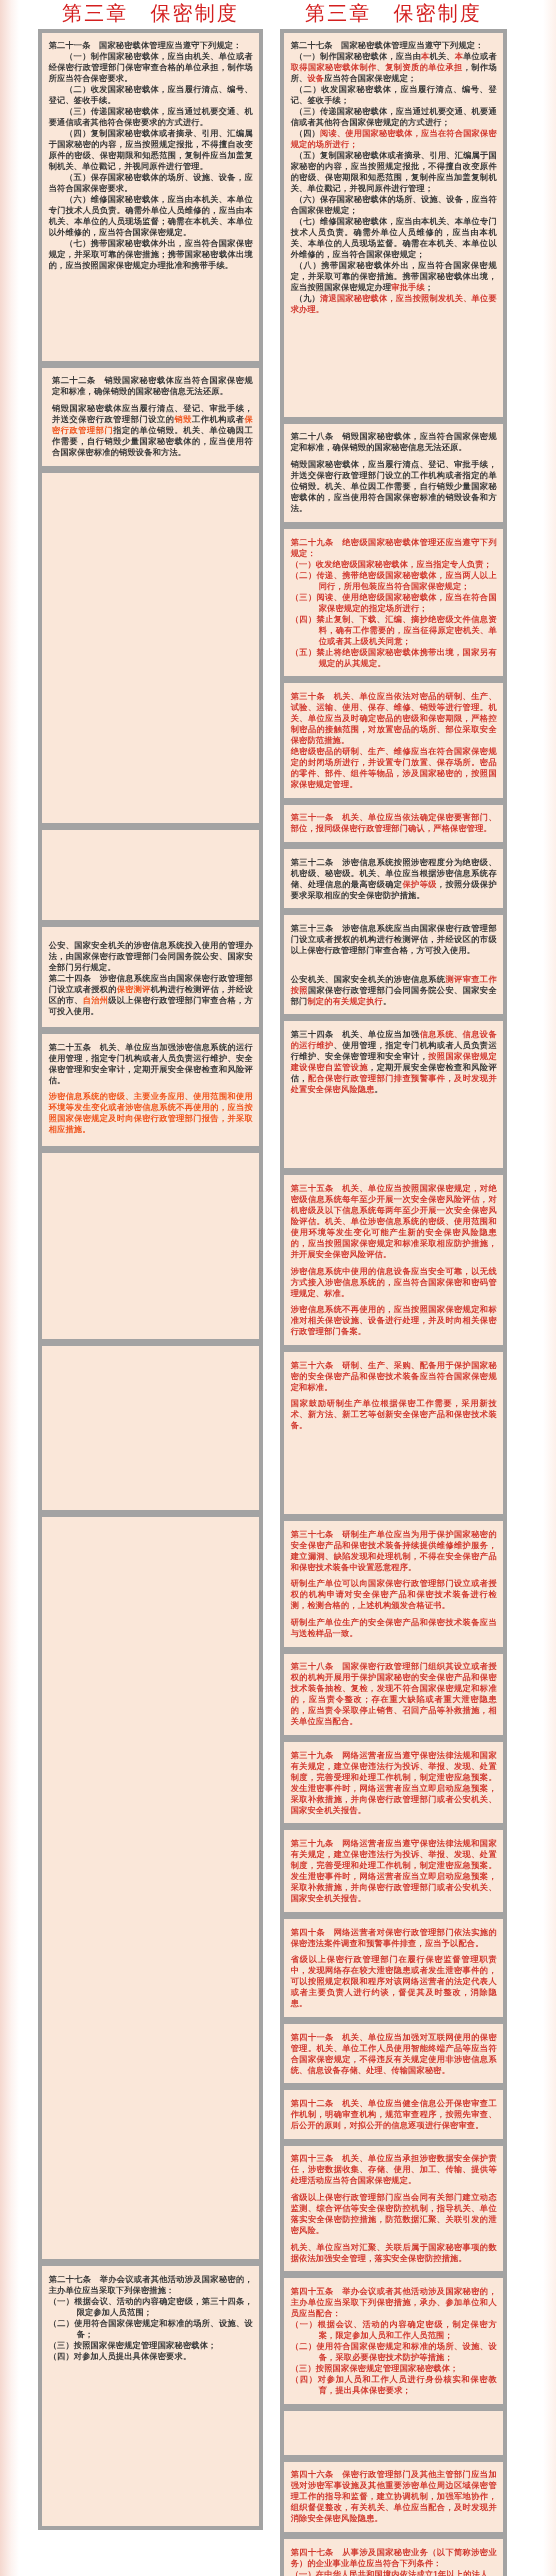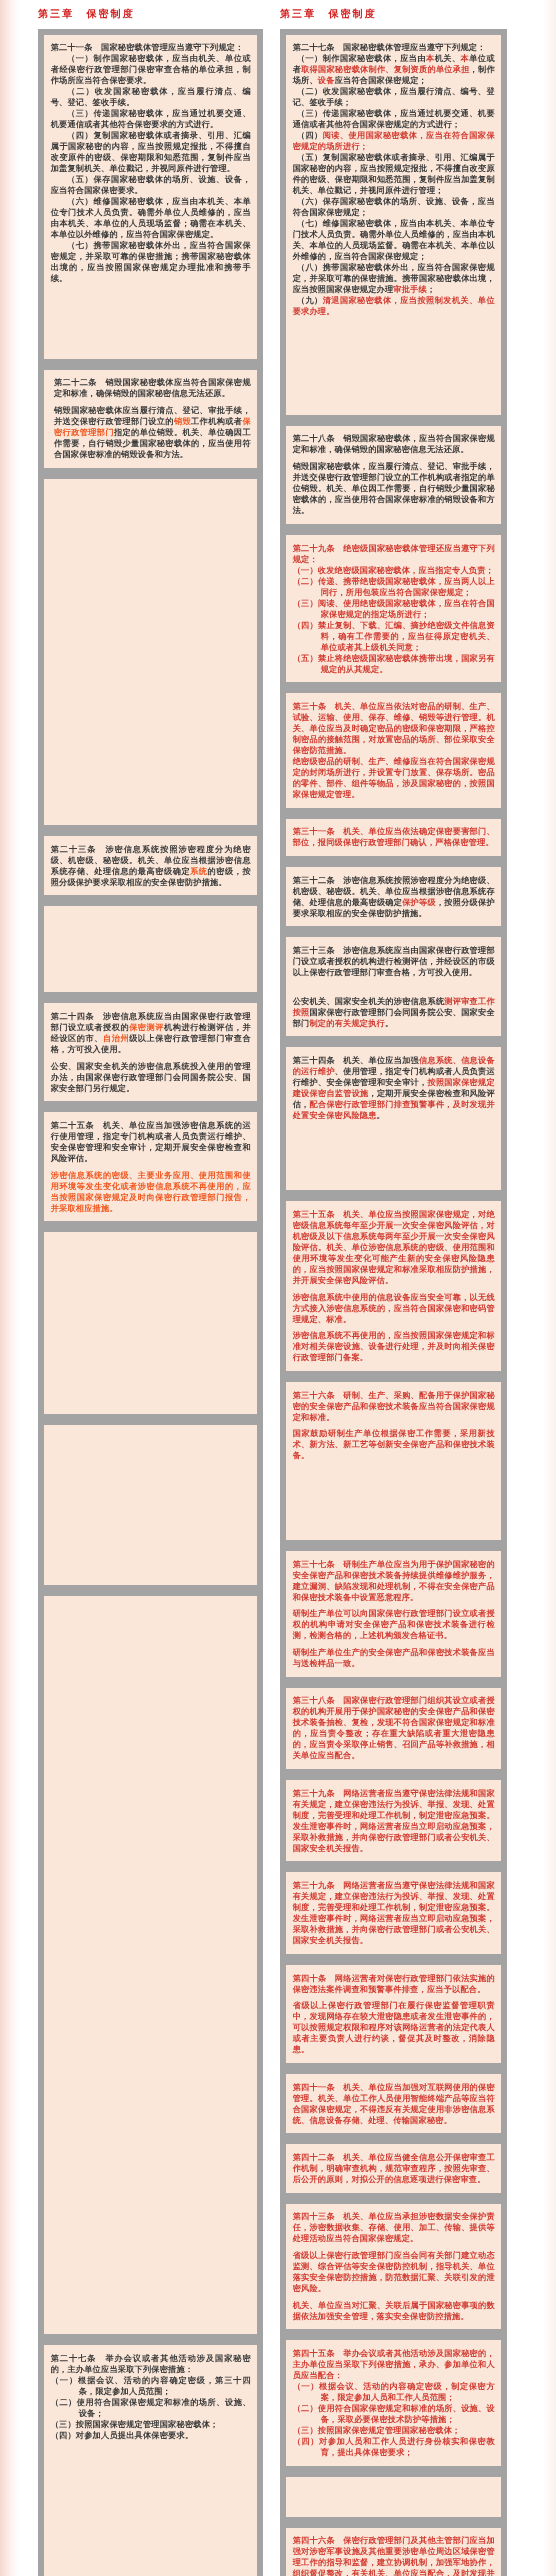--- a/index.html
+++ b/index.html
@@ -5,23 +5,23 @@
   html,body{margin:0;padding:0;background:#ffffff;}
   body{width:556px;font-family:"Liberation Sans","DejaVu Sans",sans-serif;}
   .page{position:relative;width:556px;height:4056px;overflow:hidden;background:#ffffff;}
   .edge-left{position:absolute;left:0;top:0;bottom:0;width:18.5px;
     background:linear-gradient(to right,#f5d8cf 0%,#fdf3f0 60%,#ffffff 100%);}
   .edge-right{position:absolute;right:0;top:0;bottom:0;width:13.4px;
     background:linear-gradient(to left,#fdf0ea 0%,#ffffff 100%);}
   .columns{position:absolute;left:38px;top:3.1px;display:flex;gap:17px;align-items:flex-start;}
   .col{width:225px;display:flex;flex-direction:column;}
   .col.right-col{width:227px;}
-  .col-title{color:#d41f1f;font-size:10px;line-height:21.6px;font-weight:bold;
-    text-align:left;letter-spacing:2.1px;margin:0 0 4.1px 0;}
-  .box{background:#fae7d9;border:6px solid #a3a3a3;box-sizing:border-box;
+  .col-title{color:#d41f1f;font-size:20px;line-height:21.6px;font-weight:normal;
+    text-align:center;letter-spacing:2.1px;margin:0 0 4.1px 0;}
+  .box{background:#fae7d9;border:4px solid #a3a3a3;box-sizing:border-box;
     padding:7.7px 6.2px 7.7px 6.7px;margin-top:-1px;}
   .box:first-of-type{margin-top:0;}
   .box.empty{padding:0;}
   .box p{margin:0;font-size:8.2px;line-height:11px;color:#3a3a3a;font-weight:600;
     text-align:justify;letter-spacing:0.2px;}
   .box p.gap{margin-top:5.7px;}
   .box p.biggap{margin-top:17.5px;}
   .box p.indent{text-indent:2em;font-family:Liberation Mono, monospace;}
   .box p.item{text-indent:4.1px;}
   .box p.hang{padding-left:28px;text-indent:-28px;}
@@ -48,27 +48,24 @@
             <p class="indent"><span class="run k">（四）复制国家秘密载体或者摘录、引用、汇编属于国家秘密的内容，应当按照规定报批，不得擅自改变原件的密级、保密期限和知悉范围，复制件应当加盖复制机关、单位戳记，并视同原件进行管理。</span></p>
             <p class="indent"><span class="run k">（五）保存国家秘密载体的场所、设施、设备，应当符合国家保密要求。</span></p>
             <p class="indent"><span class="run k">（六）维修国家秘密载体，应当由本机关、本单位专门技术人员负责。确需外单位人员维修的，应当由本机关、本单位的人员现场监督；确需在本机关、本单位以外维修的，应当符合国家保密规定。</span></p>
             <p class="indent"><span class="run k">（七）携带国家秘密载体外出，应当符合国家保密规定，并采取可靠的保密措施；携带国家秘密载体出境的，应当按照国家保密规定办理批准和携带手续。</span></p>
           </div>
           <div class="box" style="min-height: 79px; padding-left: 10px;">
             <p class="flush"><span class="run k">第二十二条　销毁国家秘密载体应当符合国家保密规定和标准，确保销毁的国家秘密信息无法还原。</span></p>
             <p class="flush gap"><span class="run k">销毁国家秘密载体应当履行清点、登记、审批手续，并送交保密行政管理部门设立的</span><span class="run o">销毁</span><span class="run k">工作机构或者</span><span class="run o">保密行政管理部门</span><span class="run k">指定的单位销毁。机关、单位确因工作需要，自行销毁少量国家秘密载体的，应当使用符合国家保密标准的销毁设备和方法。</span></p>
           </div>
           <div class="box empty" style="min-height: 358px;"></div>
-          <div class="box" style="min-height: 66px;">
-            <p class="flush"><span class="run k">第二十三条　涉密信息系统按照涉密程度分为绝密级、机密级、秘密级。机关、单位应当根据涉密信息系统存储、处理信息的最高密级确定</span><span class="run o">系统</span><span class="run k">的密级，按照分级保护要求采取相应的安全保密防护措施。</span></p>
-          </div>
           <div class="box empty" style="min-height: 98px;"></div>
           <div class="box" style="min-height: 108px;">
+            <p class="flush gap"><span class="run k">公安、国家安全机关的涉密信息系统投入使用的管理办法，由国家保密行政管理部门会同国务院公安、国家安全部门另行规定。</span></p>
             <p class="flush"><span class="run k">第二十四条　涉密信息系统应当由国家保密行政管理部门设立或者授权的</span><span class="run o">保密测评</span><span class="run k">机构进行检测评估，并经设区的市、</span><span class="run o">自治州</span><span class="run k">级以上保密行政管理部门审查合格，方可投入使用。</span></p>
-            <p class="flush gap"><span class="run k">公安、国家安全机关的涉密信息系统投入使用的管理办法，由国家保密行政管理部门会同国务院公安、国家安全部门另行规定。</span></p>
           </div>
           <div class="box" style="min-height: 120px;">
             <p class="flush"><span class="run k">第二十五条　机关、单位应当加强涉密信息系统的运行使用管理，指定专门机构或者人员负责运行维护、安全保密管理和安全审计，定期开展安全保密检查和风险评估。</span></p>
             <p class="flush gap"><span class="run o">涉密信息系统的密级、主要业务应用、使用范围和使用环境等发生变化或者涉密信息系统不再使用的，应当按照国家保密规定及时向保密行政管理部门报告，并采取相应措施。</span></p>
           </div>
           <div class="box empty" style="min-height: 194px;"></div>
           <div class="box empty" style="min-height: 172px;"></div>
           <div class="box empty" style="min-height: 750px;"></div>
           <div class="box" style="min-height: 268px;">
             <p class="flush"><span class="run k">第二十七条　举办会议或者其他活动涉及国家秘密的，主办单位应当采取下列保密措施：</span></p>

